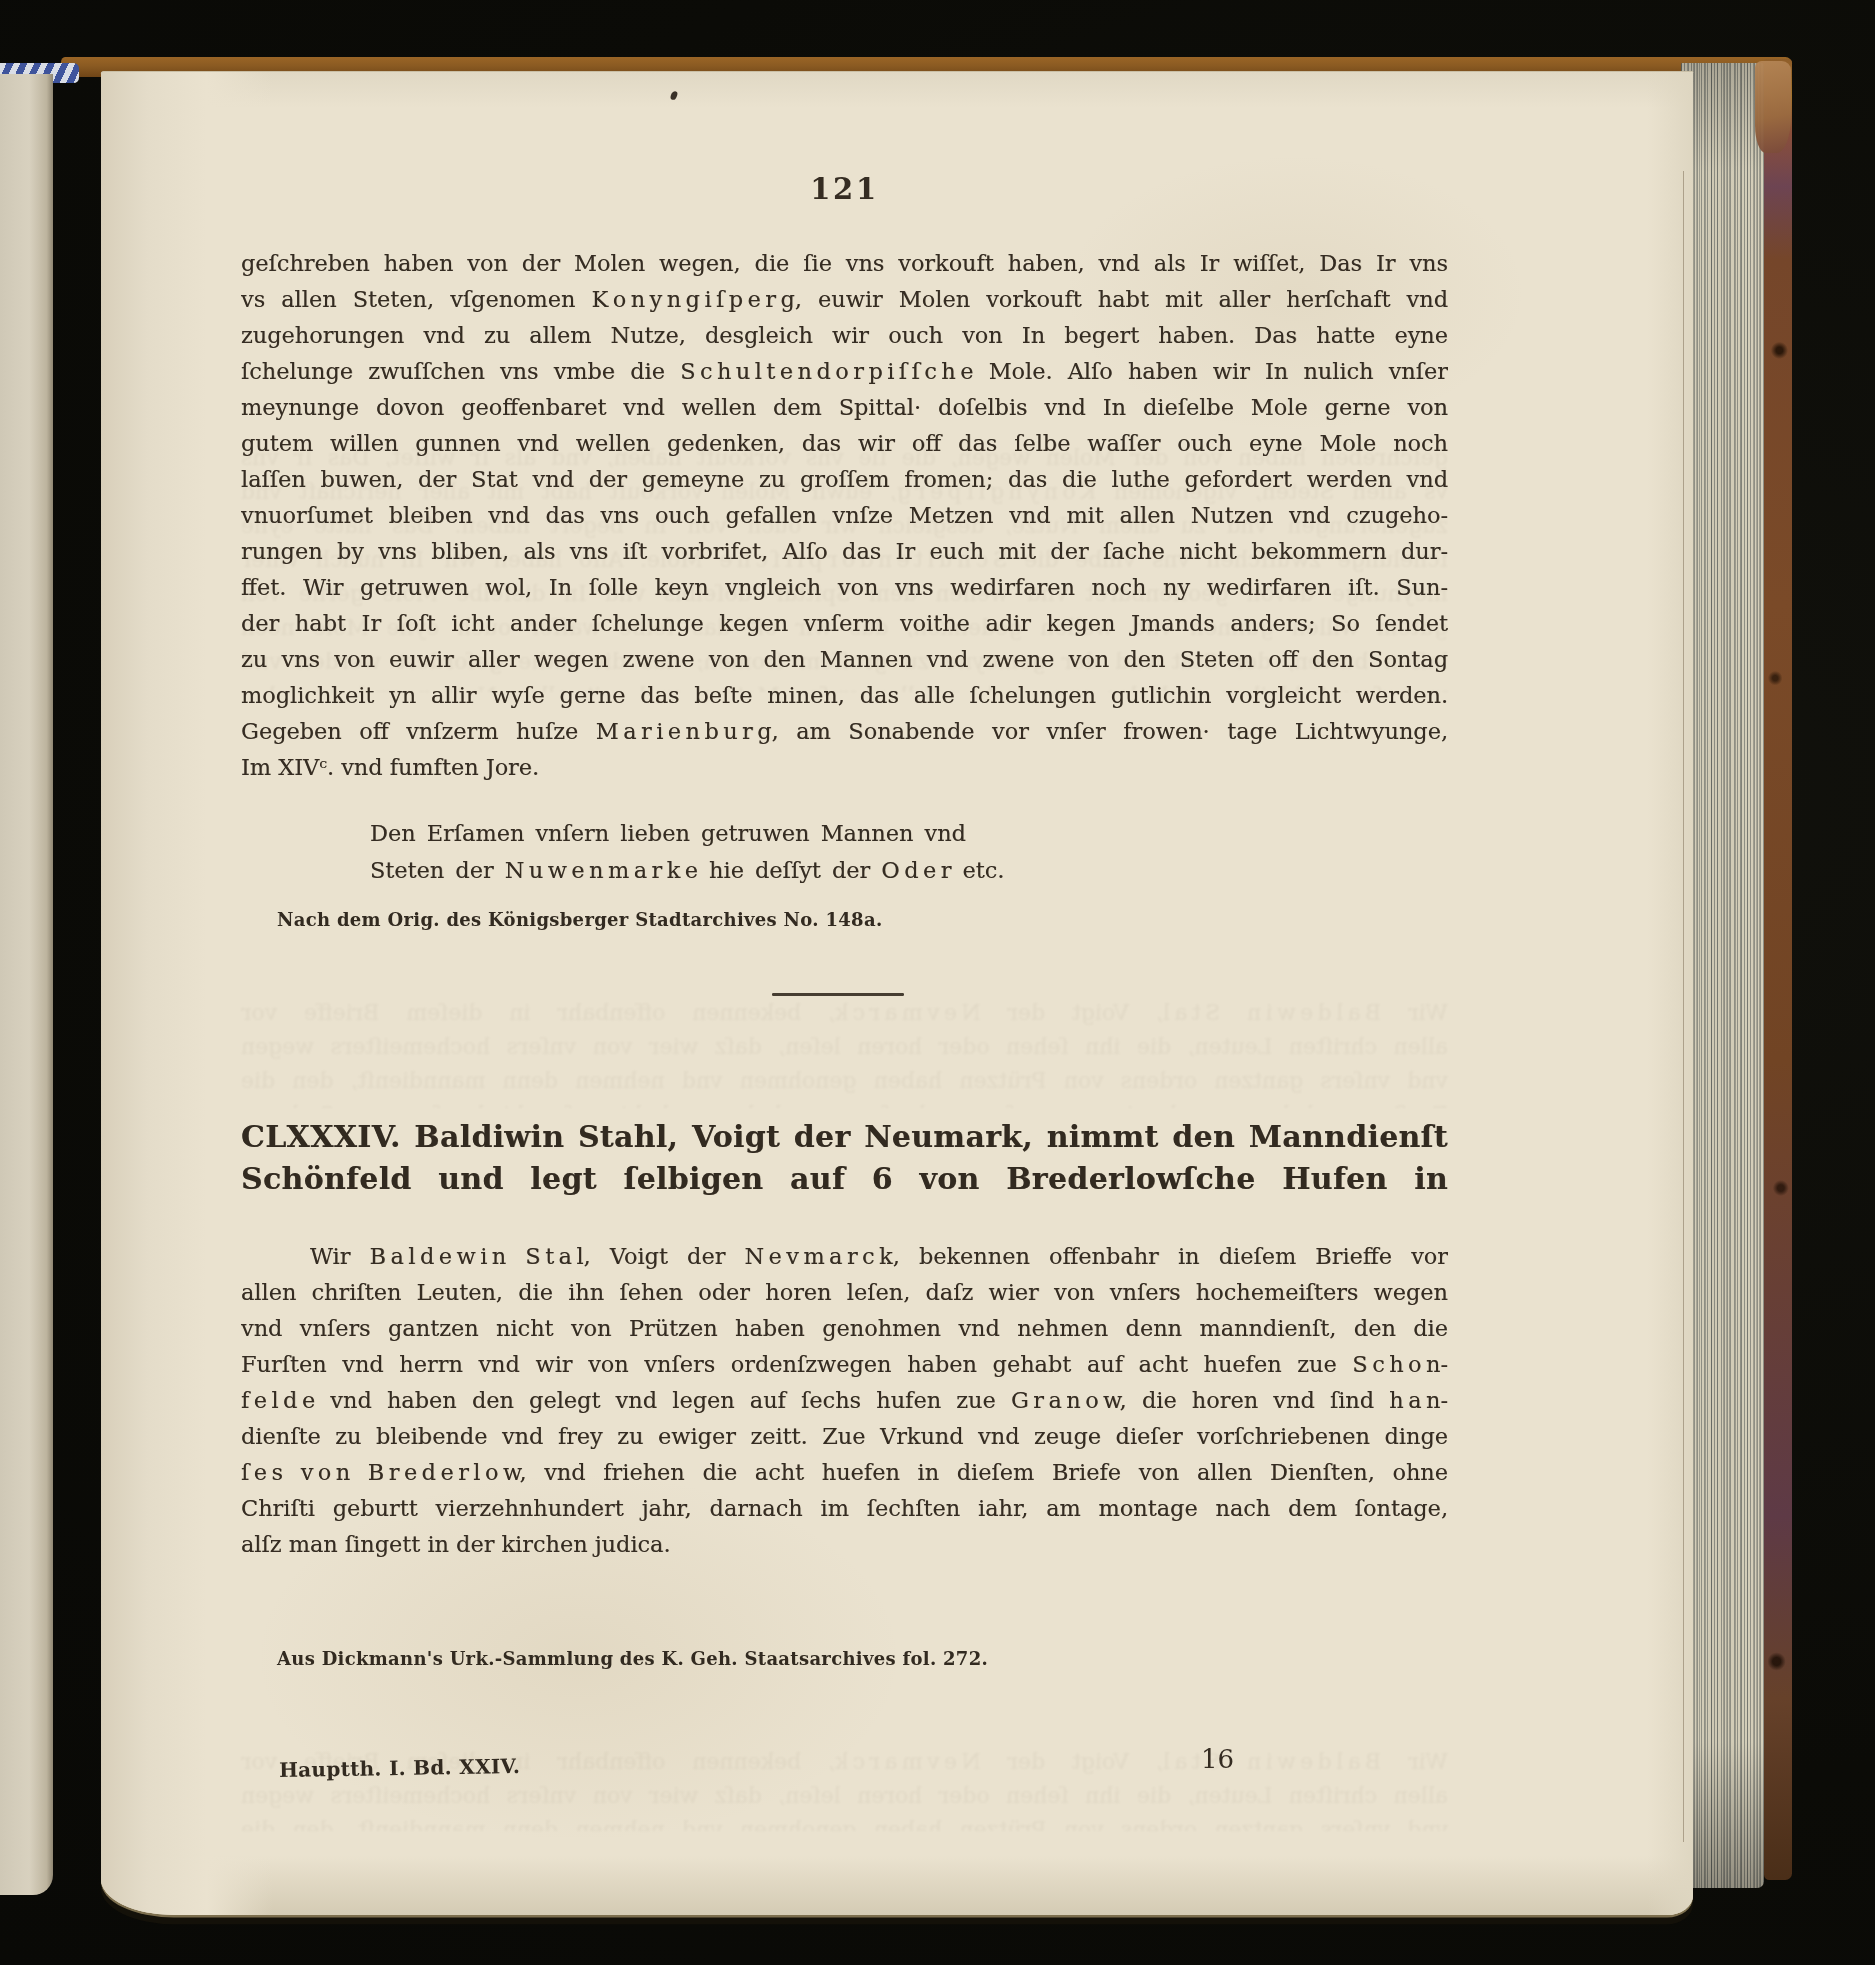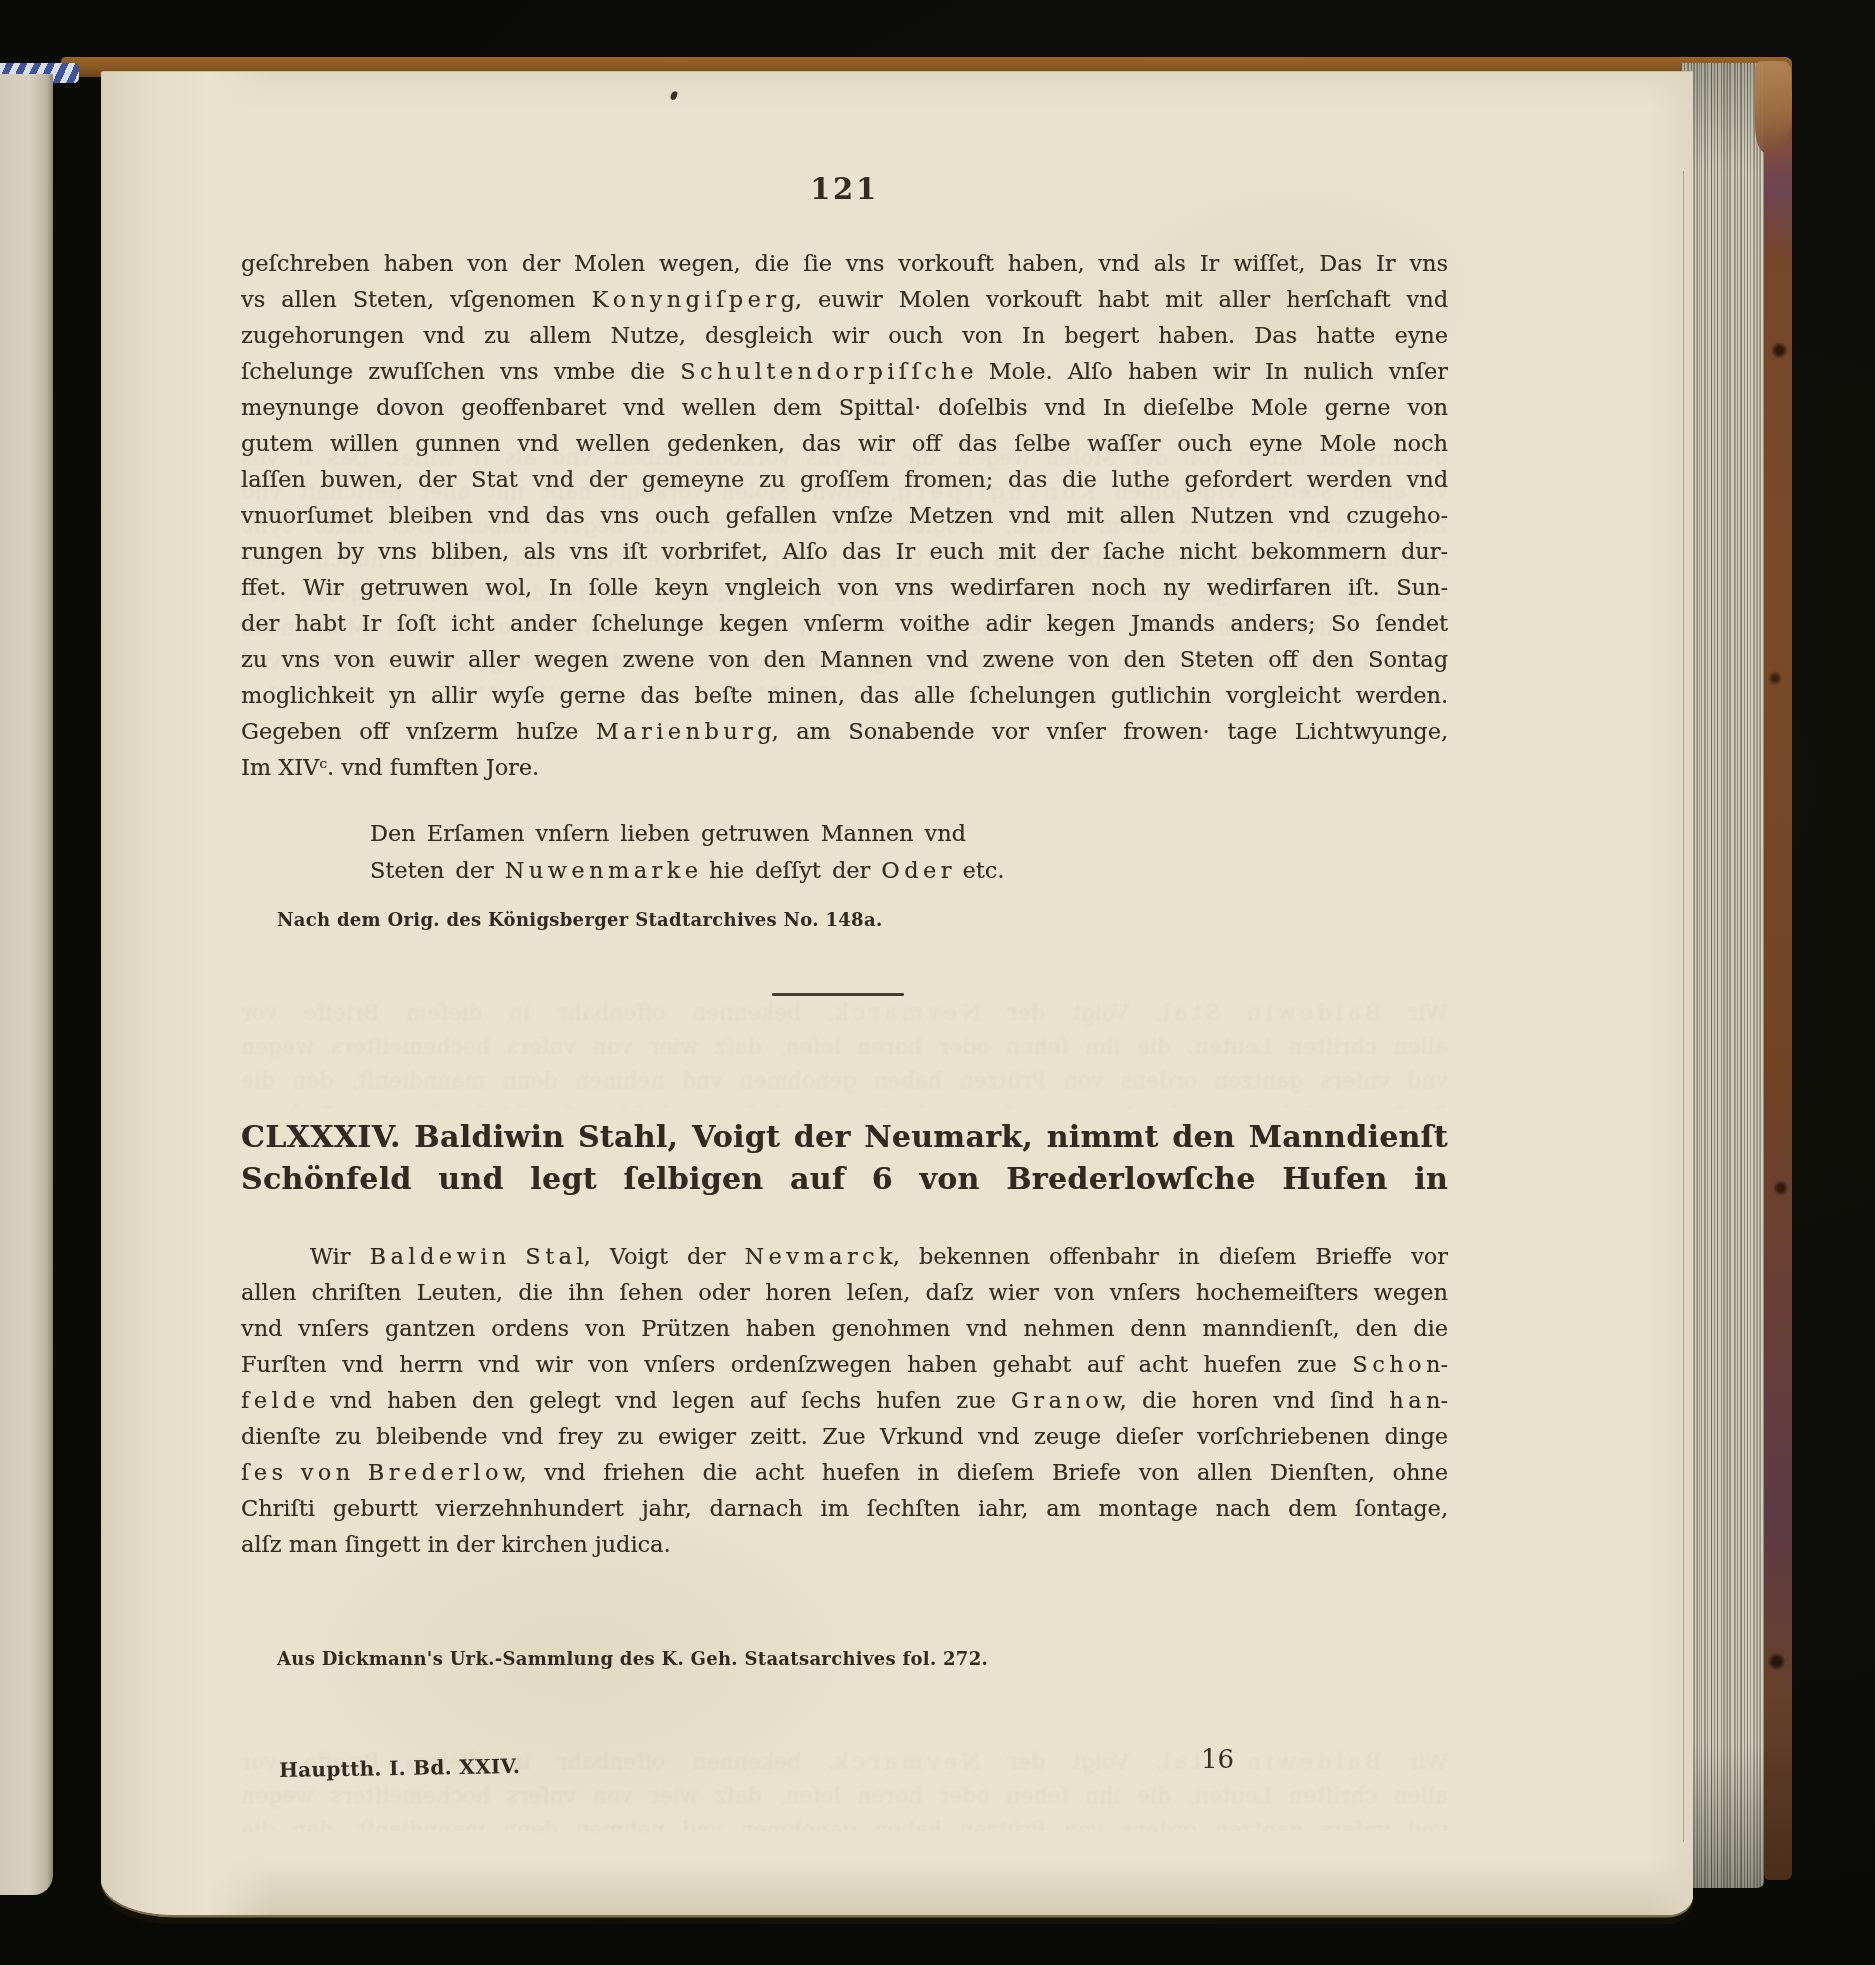--- a/index.html
+++ b/index.html
@@ -161,21 +161,21 @@
       <div class="divider"></div>
 
       <div class="heading fraktur">
           <div class="line">CLXXXIV.  Baldiwin Stahl, Voigt der Neumark, nimmt den Manndienſt von 8 Hufen in</div>
           <div class="line">Schönfeld und legt ſelbigen auf 6 von Brederlowſche Hufen in Granow, am 29. März 1406.</div>
         </div>
 
       <div class="para p2 jpara indent-first">
           <div class="line">Wir B a l d e w i n S t a l, Voigt der N e v m a r c k, bekennen offenbahr in dieſem Brieffe vor</div>
           <div class="line">allen chriſten Leuten, die ihn ſehen oder horen leſen, daſz wier von vnſers hochemeiſters wegen</div>
-          <div class="line">vnd vnſers gantzen ordens von Prützen haben genohmen vnd nehmen denn manndienſt, den die</div>
+          <div class="line">vnd vnſers gantzen nicht von Prützen haben genohmen vnd nehmen denn manndienſt, den die</div>
           <div class="line">Furſten vnd herrn vnd wir von vnſers ordenſzwegen haben gehabt auf acht huefen zue S c h o n-</div>
           <div class="line">f e l d e vnd haben den gelegt vnd legen auf ſechs hufen zue G r a n o w, die horen vnd ſind h a n-</div>
           <div class="line">dienſte zu bleibende vnd frey zu ewiger zeitt.  Zue Vrkund vnd zeuge dieſer vorſchriebenen dinge</div>
           <div class="line">ſ e s v o n B r e d e r l o w, vnd friehen die acht huefen in dieſem Briefe von allen Dienſten, ohne</div>
           <div class="line">Chriſti geburtt vierzehnhundert jahr, darnach im ſechſten iahr, am montage nach dem ſontage,</div>
           <div class="line">alſz man ſingett in der kirchen judica.</div>
         </div>
 
       <div class="note n2 fraktur">Aus Dickmann's Urk.-Sammlung des K. Geh. Staatsarchives fol. 272.</div>
 

